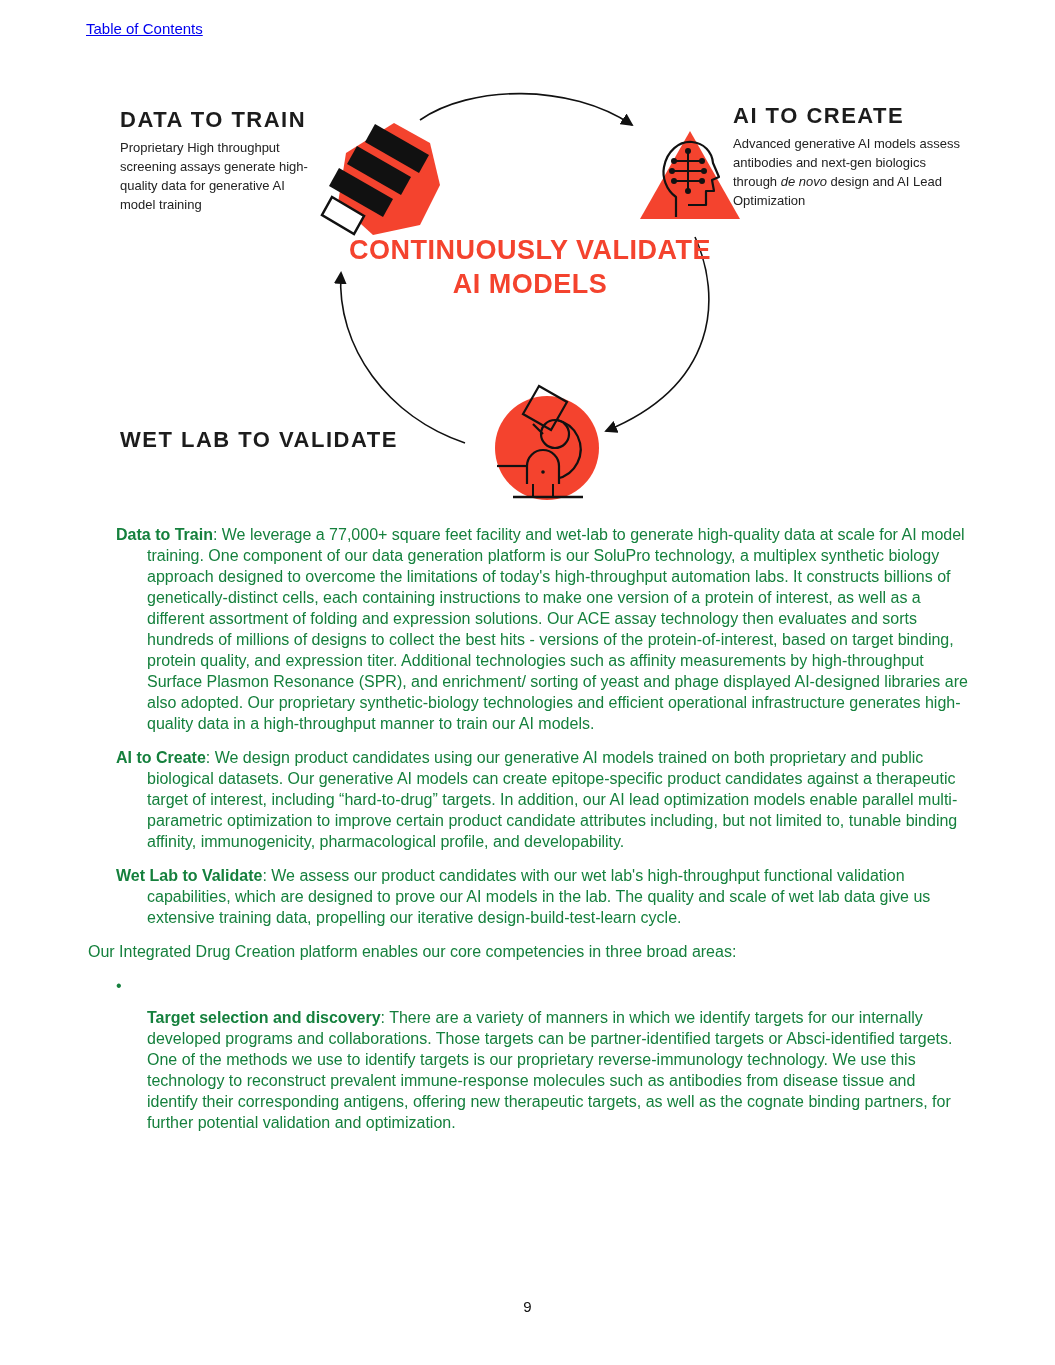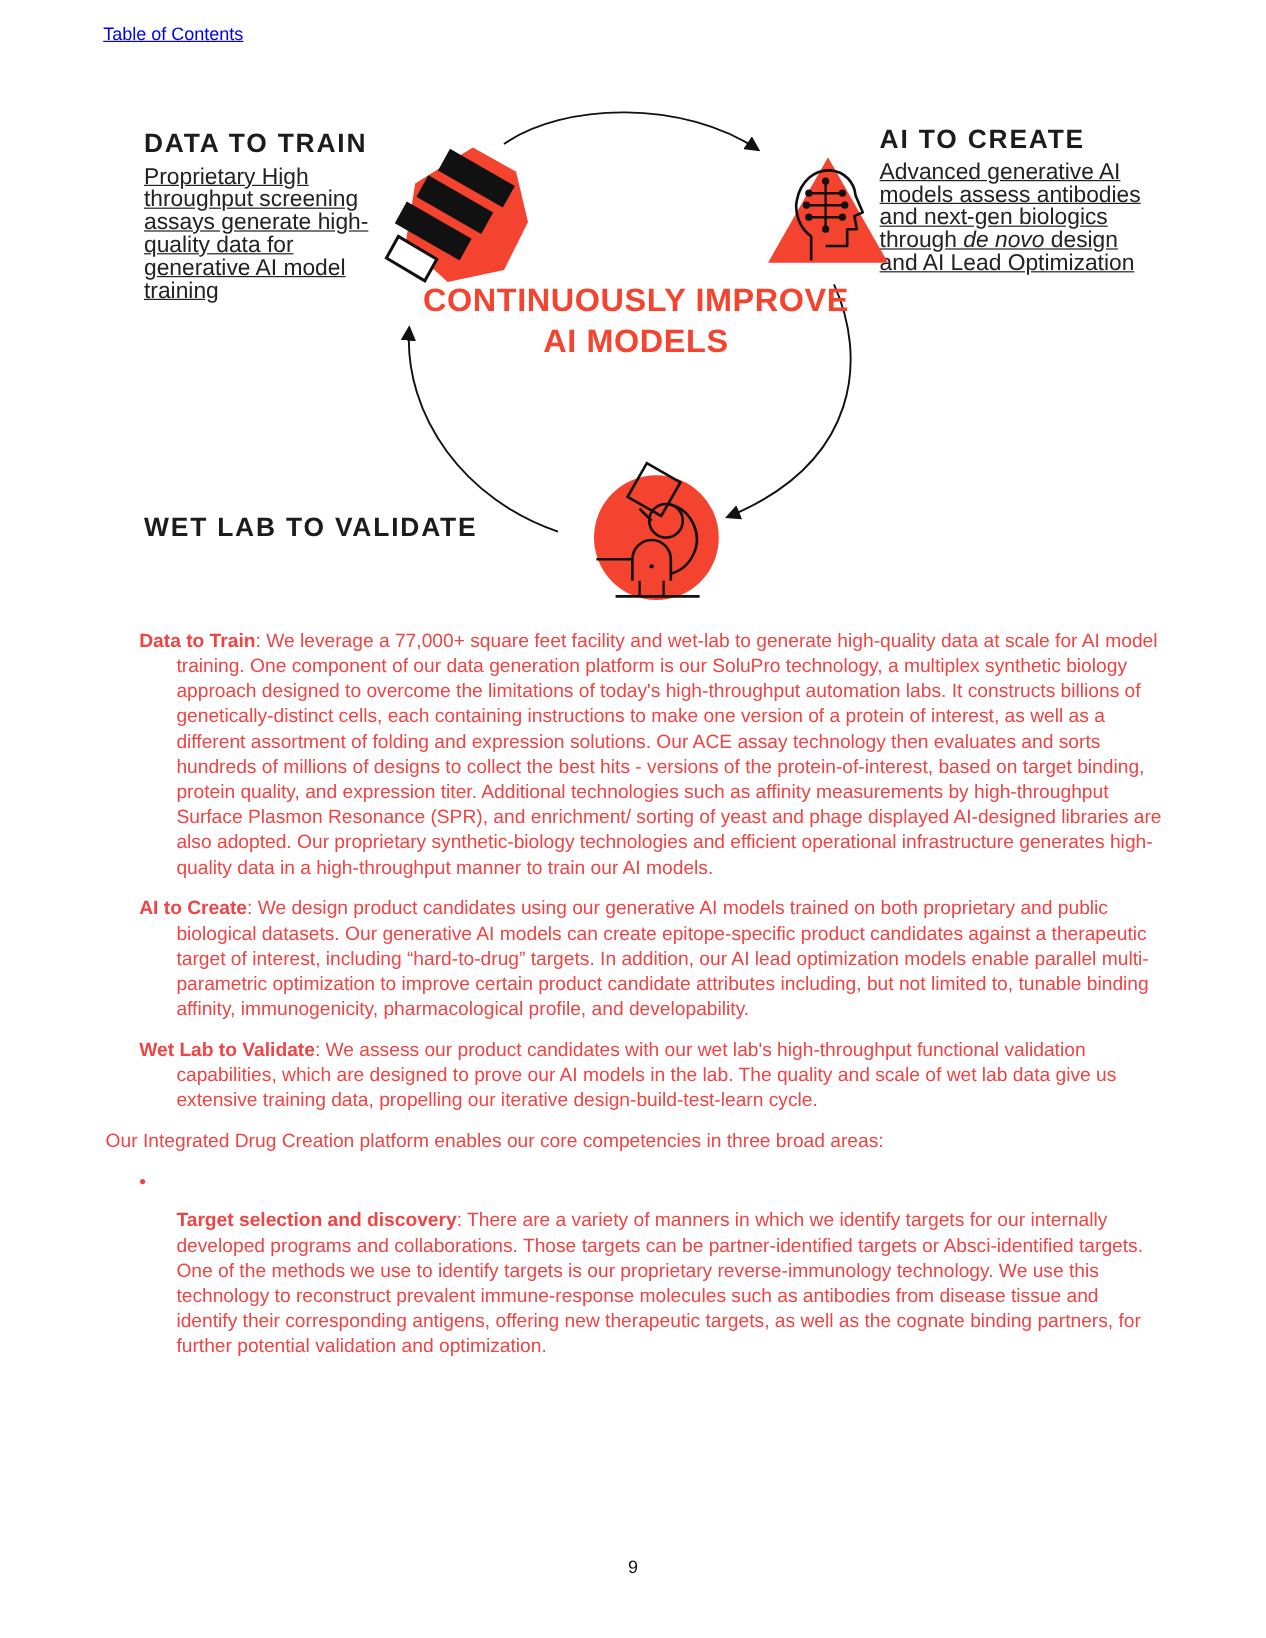--- a/index.html
+++ b/index.html
@@ -13,33 +13,33 @@
     position:absolute; left:86px; top:20px;
     font-size:15px; color:#0000EE; text-decoration:underline; cursor:pointer;
   }
   
   .diagram { position:absolute; left:0; top:85px; width:1055px; height:440px; }
   .node-title {
     position:absolute; font-size:22px; font-weight:700; letter-spacing:1.5px;
     color:#1c1c1c; white-space:nowrap;
   }
   .node-desc {
-    position:absolute; font-size:19px; line-height:19px; color:#222;text-decoration:underline;
+    position:absolute; font-size:13px; line-height:19px; color:#222;
   }
   .center-title {
     position:absolute; left:305px; top:148px; width:450px; text-align:center;
     font-size:27px; line-height:34px; font-weight:700; letter-spacing:0.5px;
     color:#F4432E;
   }
   .ico { position:absolute; }
   .arcs { position:absolute; left:0; top:0; width:1055px; height:440px; pointer-events:none; }
   
   .bodycopy {
     position:absolute; left:88px; top:524px; width:880px;
-    font-size:16px; line-height:21px; color:#ef4444;
+    font-size:16px; line-height:21px; color:#15803d;
   }
   .para { margin-bottom:13px; }
   .hang { padding-left:59px; text-indent:-31px; }
   .lead { font-weight:700; }
   .bullet-row { display:flex; margin-bottom:13px; }
   .bullet-glyph { width:59px; padding-left:28px; flex:none; }
   .bullet-text { flex:1;margin-top:32px; }
   .flush { padding-left:0; }
   .wavy {
     text-decoration:underline; text-decoration-style:wavy;
@@ -102,21 +102,21 @@
       <circle cx="36" cy="46" r="3" fill="#111"></circle>
       <line x1="52" y1="46" x2="66" y2="46" stroke="#111" stroke-width="2"></line>
       <circle cx="68" cy="46" r="3" fill="#111"></circle>
       <line x1="52" y1="56" x2="40" y2="56" stroke="#111" stroke-width="2"></line>
       <circle cx="38" cy="56" r="3" fill="#111"></circle>
       <line x1="52" y1="56" x2="64" y2="56" stroke="#111" stroke-width="2"></line>
       <circle cx="66" cy="56" r="3" fill="#111"></circle>
     </svg>
 
     <div class="center-title">
-      <div>CONTINUOUSLY IMPROVE</div>
+      <div>CONTINUOUSLY VALIDATE</div>
       <div>AI MODELS</div>
     </div>
 
     <div class="node-title" style="left:120px; top:342px;">WET LAB TO VALIDATE</div>
 
     <svg class="ico" style="left:483px; top:295px;" width="128" height="134" viewBox="0 0 128 134" xmlns="http://www.w3.org/2000/svg">
       <circle cx="64" cy="68" r="52" fill="#F4432E"></circle>
       <polygon points="56,6 84,22 68,50 40,34" fill="none" stroke="#111" stroke-width="2.2"></polygon>
       <line x1="50" y1="44" x2="60" y2="54" stroke="#111" stroke-width="2.2"></line>
       <circle cx="72" cy="54" r="14" fill="none" stroke="#111" stroke-width="2.2"></circle>

